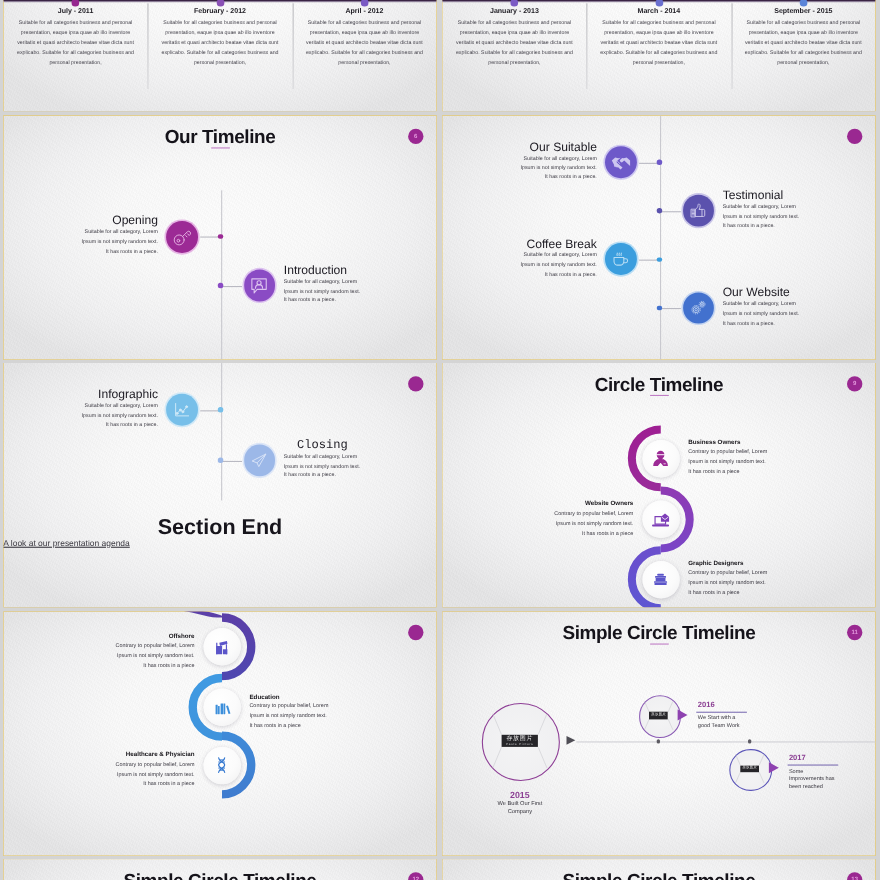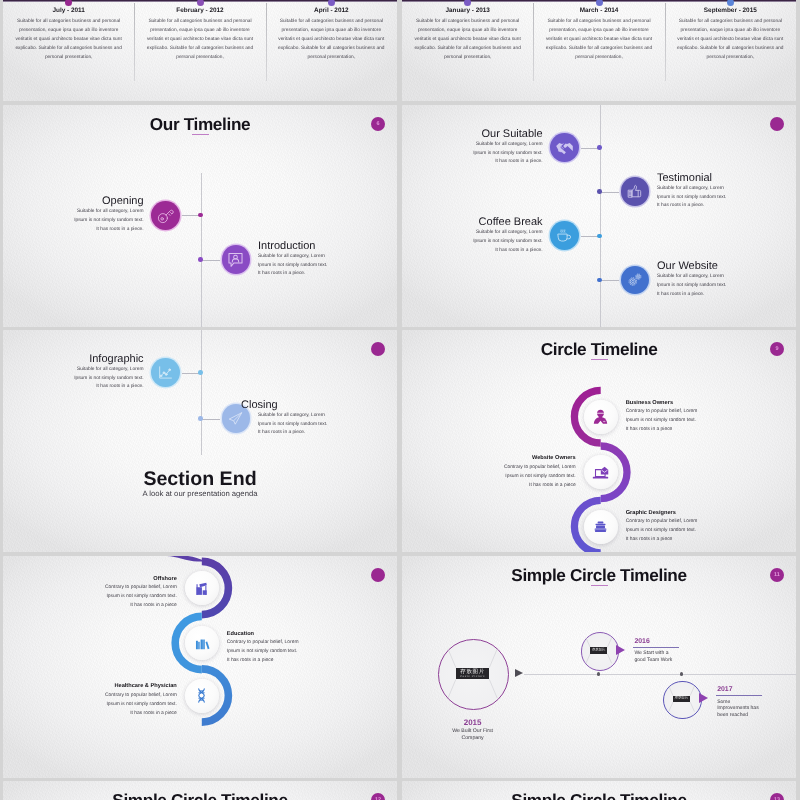--- a/index.html
+++ b/index.html
@@ -28,21 +28,21 @@
   .ctl-date{position:absolute;text-align:center;font-weight:bold;font-size:6.4px;color:#1d1b22;}
   .ctl-body{position:absolute;text-align:center;font-size:4.8px;line-height:9.0px;color:#46444d;}
   
   .tl-vline{position:absolute;width:1px;background:#c9c9cf;}
   .tl-hline{position:absolute;height:1px;background:#b9b9c2;}
   .tl-node{position:absolute;border-radius:50%;}
   .tl-circ{position:absolute;border-radius:50%;display:flex;align-items:center;justify-content:center;}
   .tl-lab{position:absolute;font-size:11.0px;color:#1c1a22;white-space:nowrap;}
   .tl-txt{position:absolute;font-size:4.85px;line-height:8.85px;color:#3d3b44;}
   .sec-title{position:absolute;left:0;right:0;text-align:center;font-size:19.6px;color:#17151c;line-height:20px;}
-  .sec-sub{position:absolute;left:0;right:0;text-align:center;font-size:7.7px;color:#3b3941;line-height:9px;}
+  .sec-sub{position:absolute;left:0;right:0;text-align:left;font-size:7.7px;color:#3b3941;line-height:9px;text-decoration:underline;}
   
   .cc-circ{position:absolute;border-radius:50%;background:
      radial-gradient(circle at 38% 32%, #ffffff 0%, #fbfbfb 55%, #f0f0f1 100%);
      box-shadow:0 1px 4px rgba(30,20,50,.18);display:flex;align-items:center;justify-content:center;}
   .cc-lab{position:absolute;font-size:5.65px;font-weight:bold;color:#161419;white-space:nowrap;}
   .cc-txt{position:absolute;font-size:4.93px;line-height:9.1px;color:#3d3b44;}
   
   .sct-line{position:absolute;height:1px;background:#c6c6cc;}
   .sct-ring{position:absolute;border-radius:50%;border:1px solid #8e3f96;
      background:radial-gradient(circle at 50% 50%, #f4f4f5 0%, #eeeef0 100%);}
@@ -213,21 +213,21 @@
       <div class="tl-txt" style="left:68.6px;top:35.7px;width:72px;text-align:right;">Suitable for all category, Lorem Ipsum is not simply random text. It has roots in a piece.</div>
       <div class="tl-hline" style="left:197.6px;top:88.5px;width:19.4px;"></div>
       <div class="tl-node" style="left:195.3px;top:86.2px;width:4.6px;height:4.6px;background:#9cb8e8;"></div>
       <div class="tl-circ" style="left:218.6px;top:74.1px;width:28.8px;height:28.8px;background:#9cb8e8;box-shadow:0 0 0 1.5px #dbe5f7;">
         <svg viewBox="0 0 32 32" width="19" height="19">
           <g fill="none" stroke="#dbe5f7" stroke-width="1.4" stroke-linejoin="round">
             <path d="M26.6 6.2 L5.4 17.0 L12.9 19.8 L26.6 6.2 L15.6 25.6 L12.9 19.8"></path>
           </g>
         </svg>
       </div>
-      <div class="tl-lab" style="left:238px;top:68.7px;">Closing</div>
+      <div class="tl-lab" style="left:267px;top:68.7px;font-family:Liberation Mono, monospace;">Closing</div>
       <div class="tl-txt" style="left:255px;top:81.7px;width:72px;">Suitable for all category, Lorem Ipsum is not simply random text. It has roots in a piece.</div>
       <div class="sec-title" style="top:138.5px;font-weight:bold;">Section End</div>
       <div class="sec-sub" style="top:158.5px;">A look at our presentation agenda</div>
     </div>
 <div class="slide" style="left:402px;top:330px;width:394px;height:222px;">
       <div class="sbg"></div>
       <div class="noise"></div>
       <div class="title" style="top:10px;">Circle Timeline</div>
       <div class="tline" style="left:188.5px;top:28.9px;width:17px;"></div>
       <div class="badge" style="left:368px;top:12px;width:14px;height:14px;">9</div>

